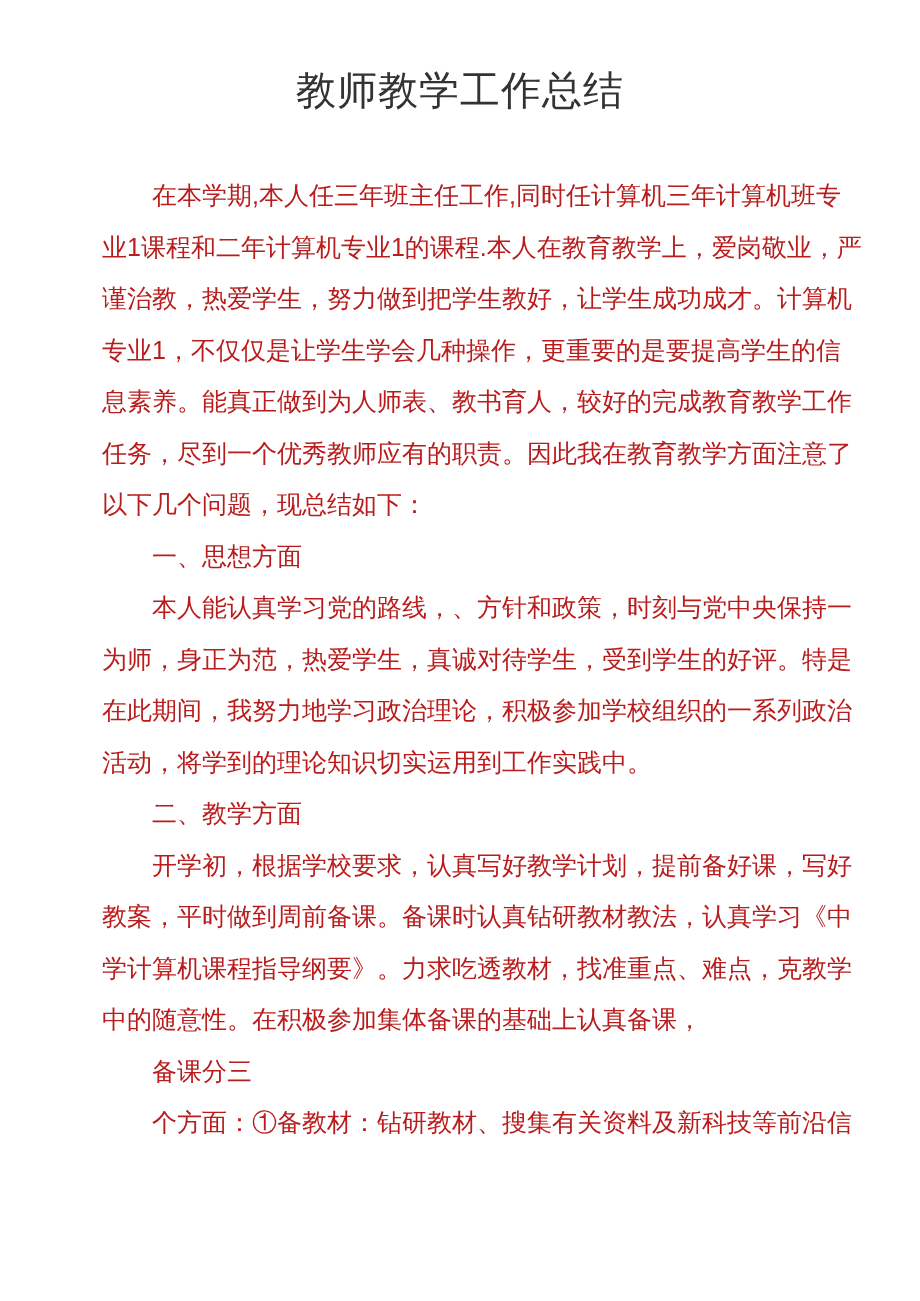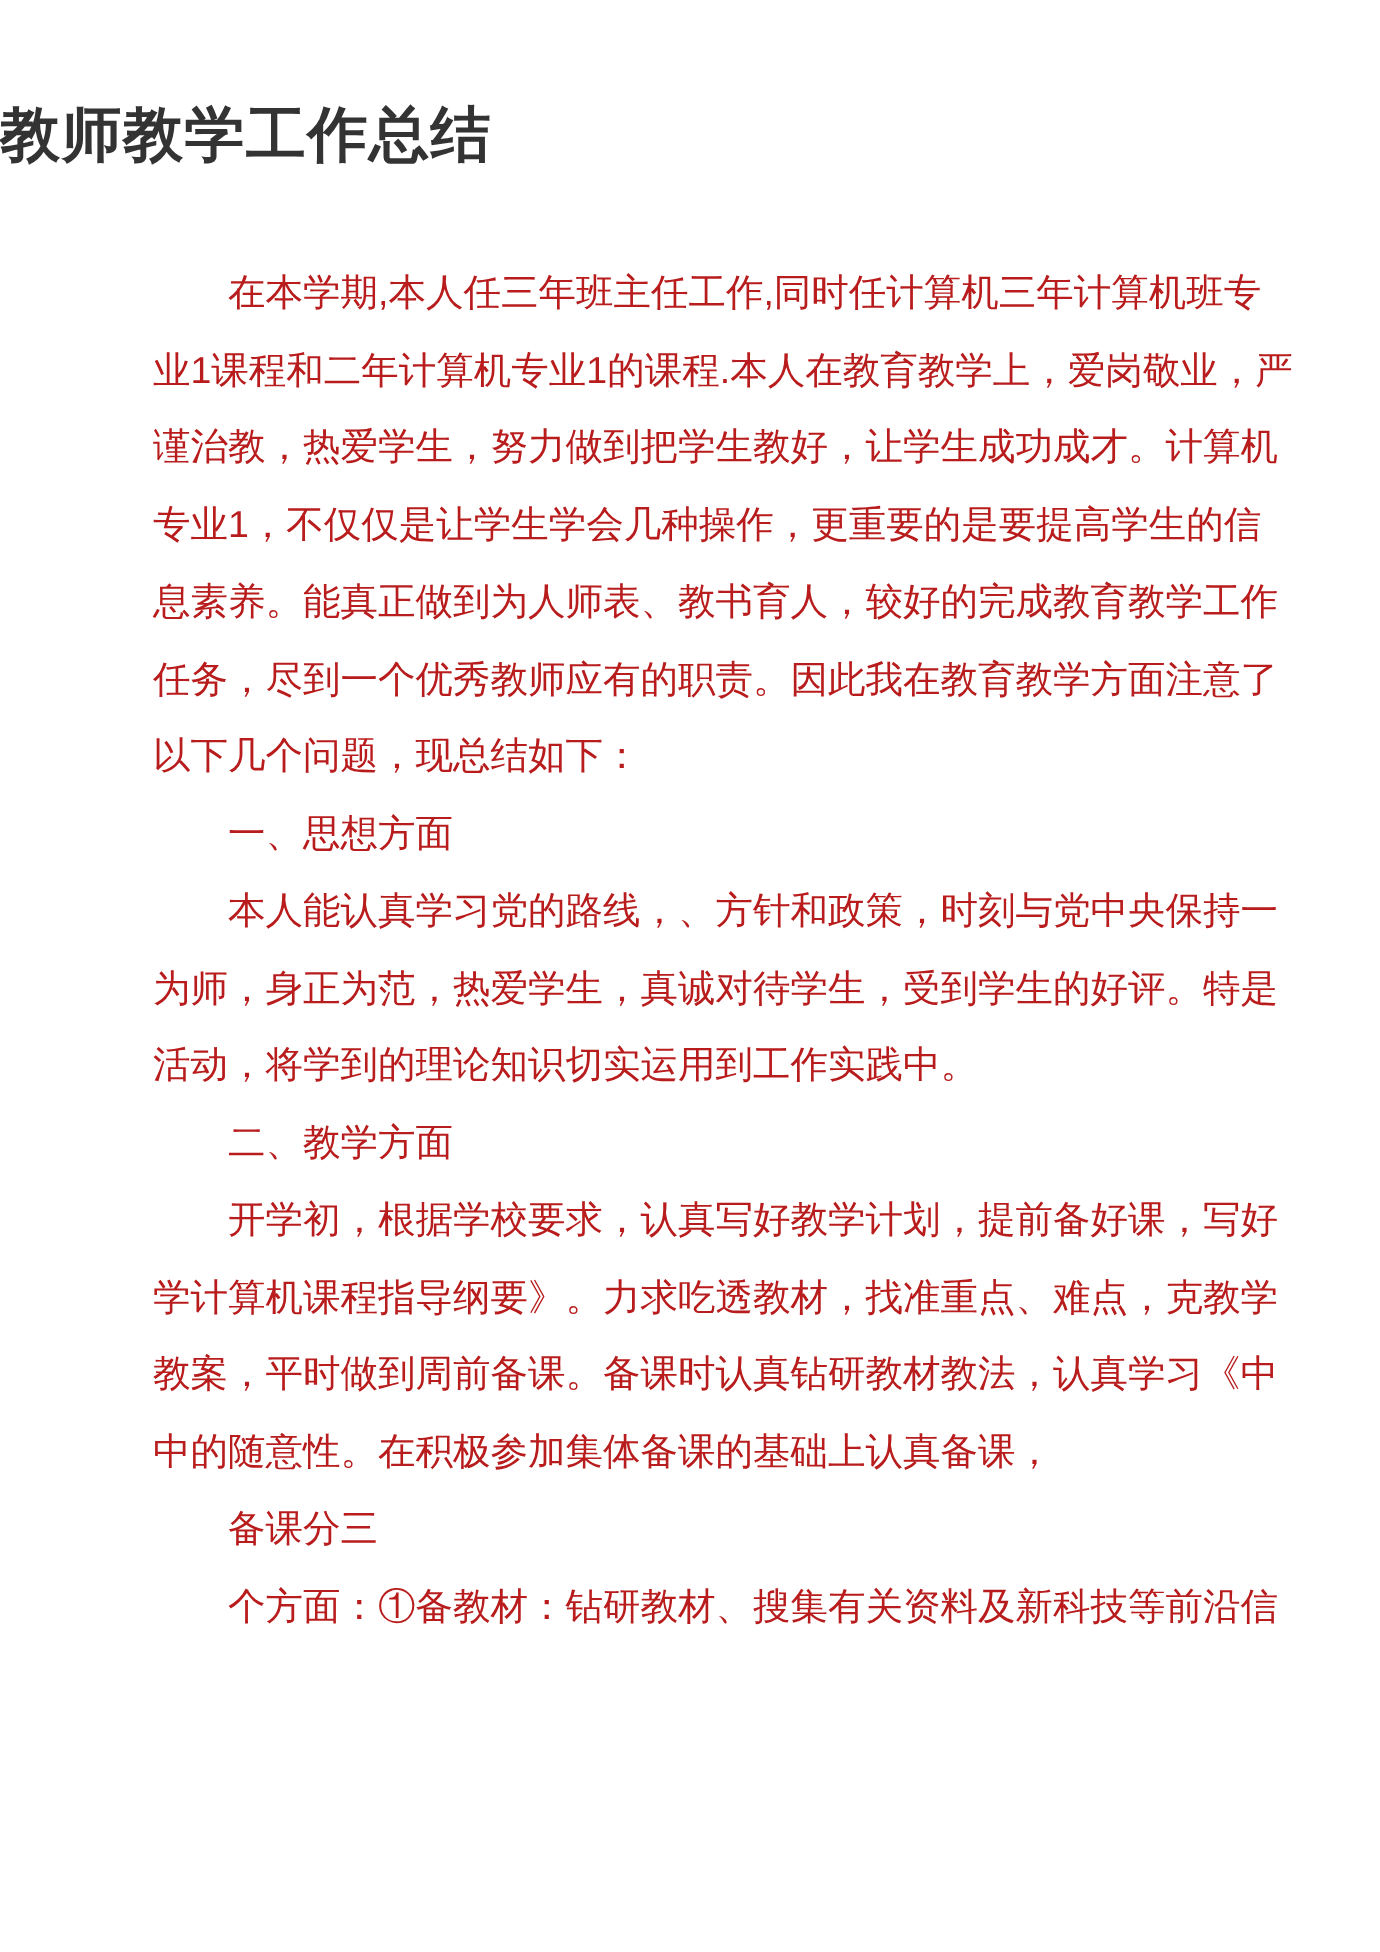--- a/index.html
+++ b/index.html
@@ -12,22 +12,23 @@
       width: 920px;
       height: 1301px;
       background: #ffffff;
       overflow: hidden;
       font-family: "Liberation Sans", sans-serif;
       color: #3a3a3a;
     }
     .doc-title {
       margin: 0;
       padding-top: 64px;
+      text-align: center;
       font-size: 40px;
-      font-weight: 700;
+      font-weight: 400;
       line-height: 52px;
       letter-spacing: 1px;
       color: #333333;
       white-space: nowrap;
     }
     .content {
       margin: 54px 96px 0 102px;
       font-size: 25px;
       color: #b91c1c;
     }
@@ -56,29 +57,30 @@
         <div class="line">息素养。能真正做到为人师表、教书育人，较好的完成教育教学工作</div>
         <div class="line">任务，尽到一个优秀教师应有的职责。因此我在教育教学方面注意了</div>
         <div class="line">以下几个问题，现总结如下：</div>
       </div>
       <div class="paragraph">
         <div class="line">　　一、思想方面</div>
       </div>
       <div class="paragraph">
         <div class="line">　　本人能认真学习党的路线，、方针和政策，时刻与党中央保持一</div>
         <div class="line">为师，身正为范，热爱学生，真诚对待学生，受到学生的好评。特是</div>
+        <div class="line">在此期间，我努力地学习政治理论，积极参加学校组织的一系列政治</div>
         <div class="line">活动，将学到的理论知识切实运用到工作实践中。</div>
       </div>
       <div class="paragraph">
         <div class="line">　　二、教学方面</div>
       </div>
       <div class="paragraph">
         <div class="line">　　开学初，根据学校要求，认真写好教学计划，提前备好课，写好</div>
+        <div class="line">教案，平时做到周前备课。备课时认真钻研教材教法，认真学习《中</div>
         <div class="line">学计算机课程指导纲要》。力求吃透教材，找准重点、难点，克教学</div>
-        <div class="line">教案，平时做到周前备课。备课时认真钻研教材教法，认真学习《中</div>
         <div class="line">中的随意性。在积极参加集体备课的基础上认真备课，</div>
       </div>
       <div class="paragraph">
         <div class="line">　　备课分三</div>
       </div>
       <div class="paragraph">
         <div class="line">　　个方面：①备教材：钻研教材、搜集有关资料及新科技等前沿信</div>
       </div>
     </div>
 </div>

